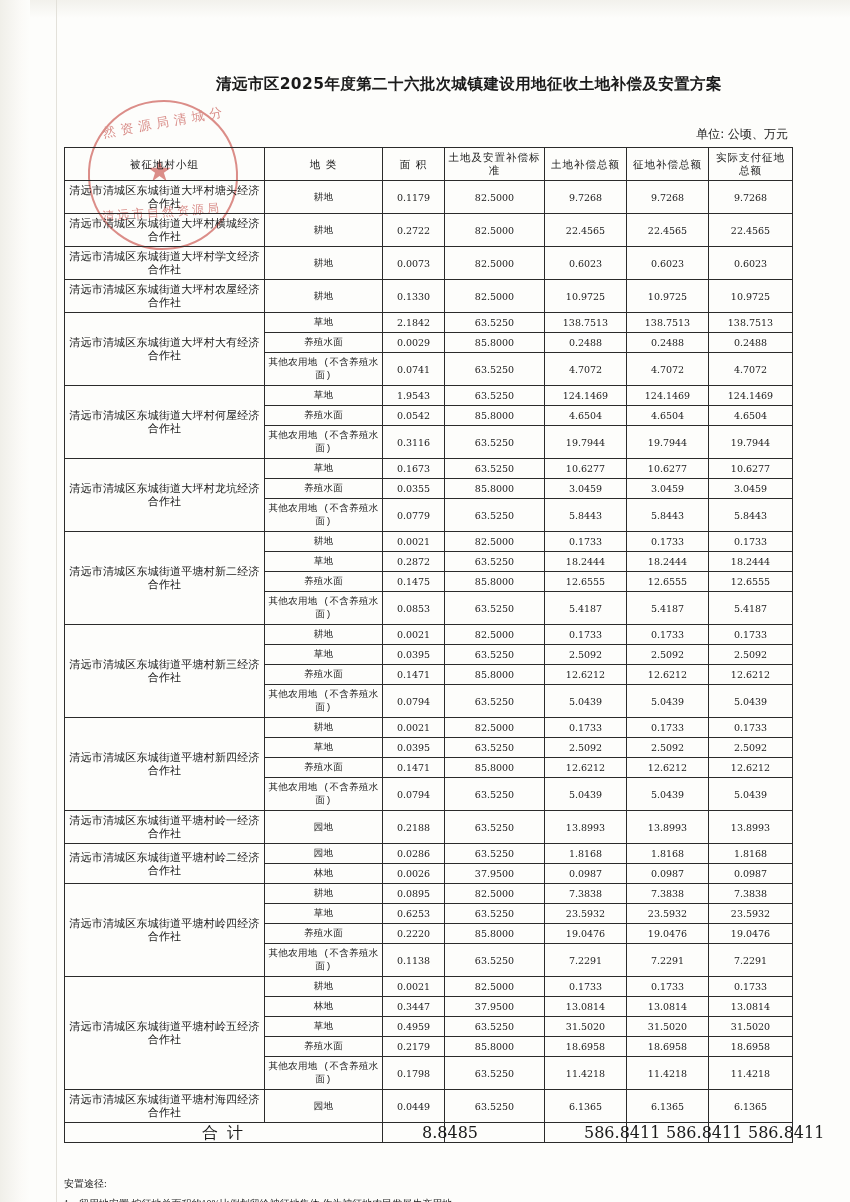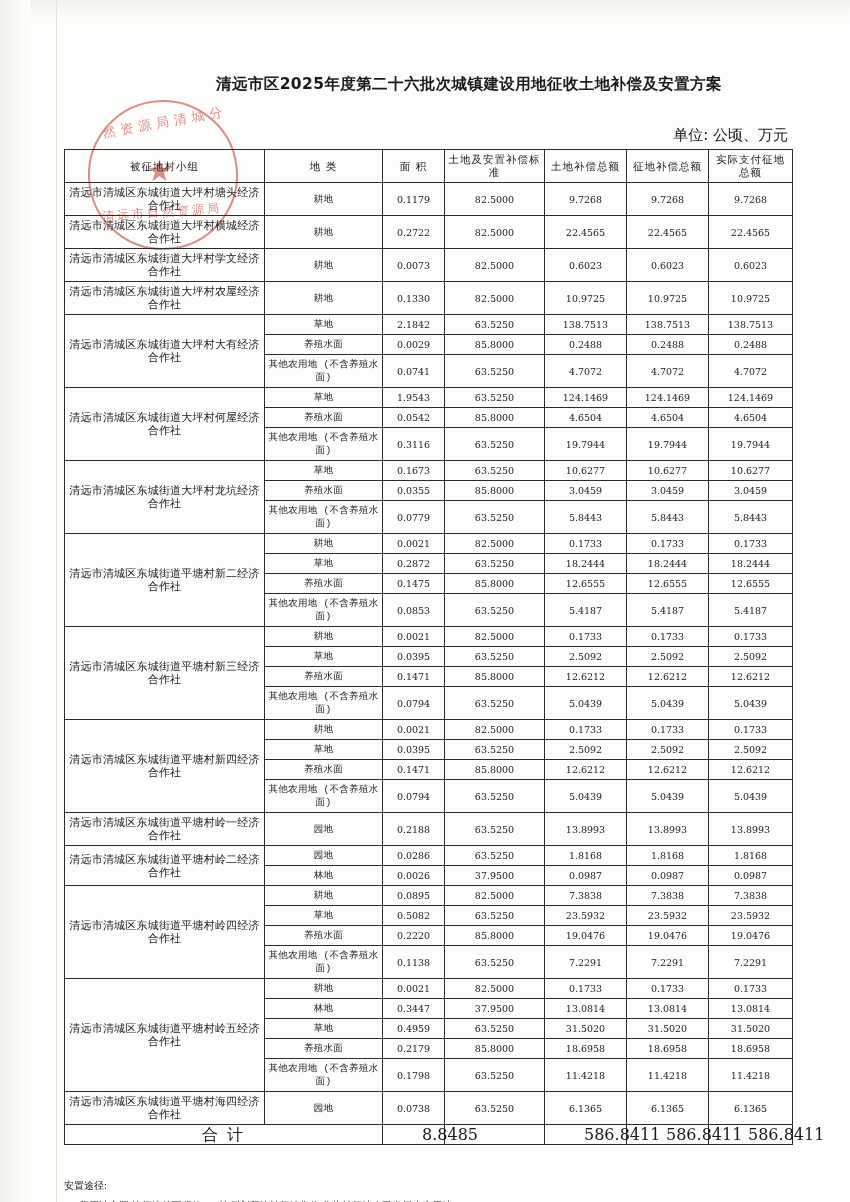--- a/index.html
+++ b/index.html
@@ -52,21 +52,21 @@
     font-size: 15.5px;
     font-weight: bold;
     letter-spacing: 0.4px;
     margin: 0 0 0 0;
     padding-left: 80px;
     line-height: 28px;
     white-space: nowrap;
   }
   .unit-line {
     text-align: right;
-    font-size: 15px;
+    font-size: 12px;
     margin-top: 28px;
     margin-bottom: 4px;
     padding-right: 6px;
   }
   table.main {
     border-collapse: collapse;
     width: 728px;
     table-layout: fixed;
     font-size: 10px;
   }
@@ -446,21 +446,21 @@
             <td class="village" rowspan="4">清远市清城区东城街道平塘村岭四经济合作社</td>
             <td class="landtype">耕地</td>
             <td class="num">0.0895</td>
             <td class="num">82.5000</td>
             <td class="num">7.3838</td>
             <td class="num">7.3838</td>
             <td class="num">7.3838</td>
           </tr>
           <tr>
             <td class="landtype">草地</td>
-            <td class="num">0.5082</td>
+            <td class="num">0.6253</td>
             <td class="num">63.5250</td>
             <td class="num">23.5932</td>
             <td class="num">23.5932</td>
             <td class="num">23.5932</td>
           </tr>
           <tr>
             <td class="landtype">养殖水面</td>
             <td class="num">0.2220</td>
             <td class="num">85.8000</td>
             <td class="num">19.0476</td>
@@ -512,21 +512,21 @@
             <td class="landtype">其他农用地 (不含养殖水面)</td>
             <td class="num">0.1798</td>
             <td class="num">63.5250</td>
             <td class="num">11.4218</td>
             <td class="num">11.4218</td>
             <td class="num">11.4218</td>
           </tr>
           <tr>
             <td class="village">清远市清城区东城街道平塘村海四经济合作社</td>
             <td class="landtype">园地</td>
-            <td class="num">0.0738</td>
+            <td class="num">0.0449</td>
             <td class="num">63.5250</td>
             <td class="num">6.1365</td>
             <td class="num">6.1365</td>
             <td class="num">6.1365</td>
           </tr>
           <tr class="total">
             <td colspan="2">合  计</td>
             <td class="num">8.8485</td>
             <td class="num"></td>
             <td class="num">586.8411</td>

